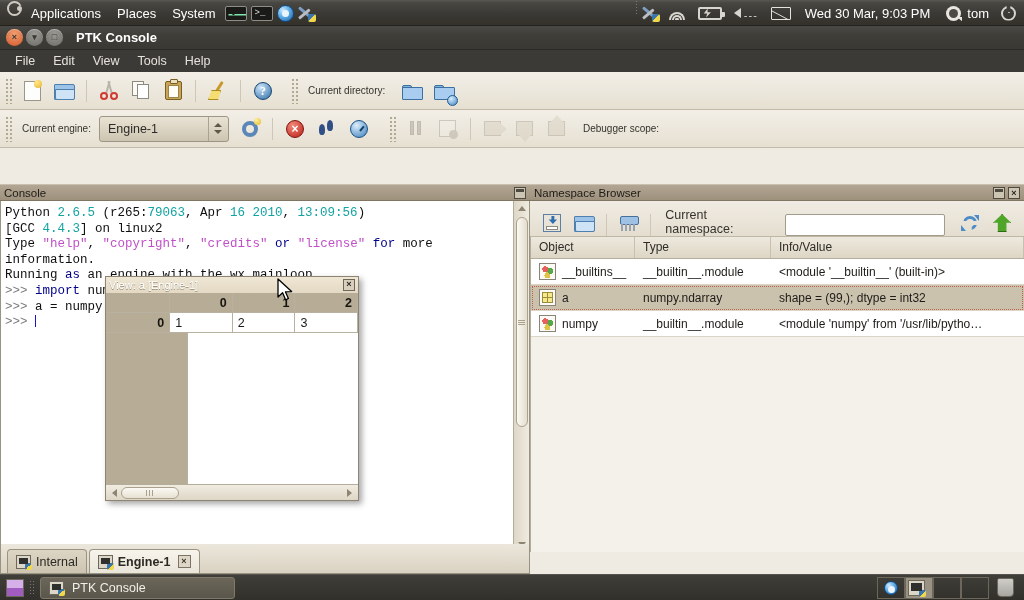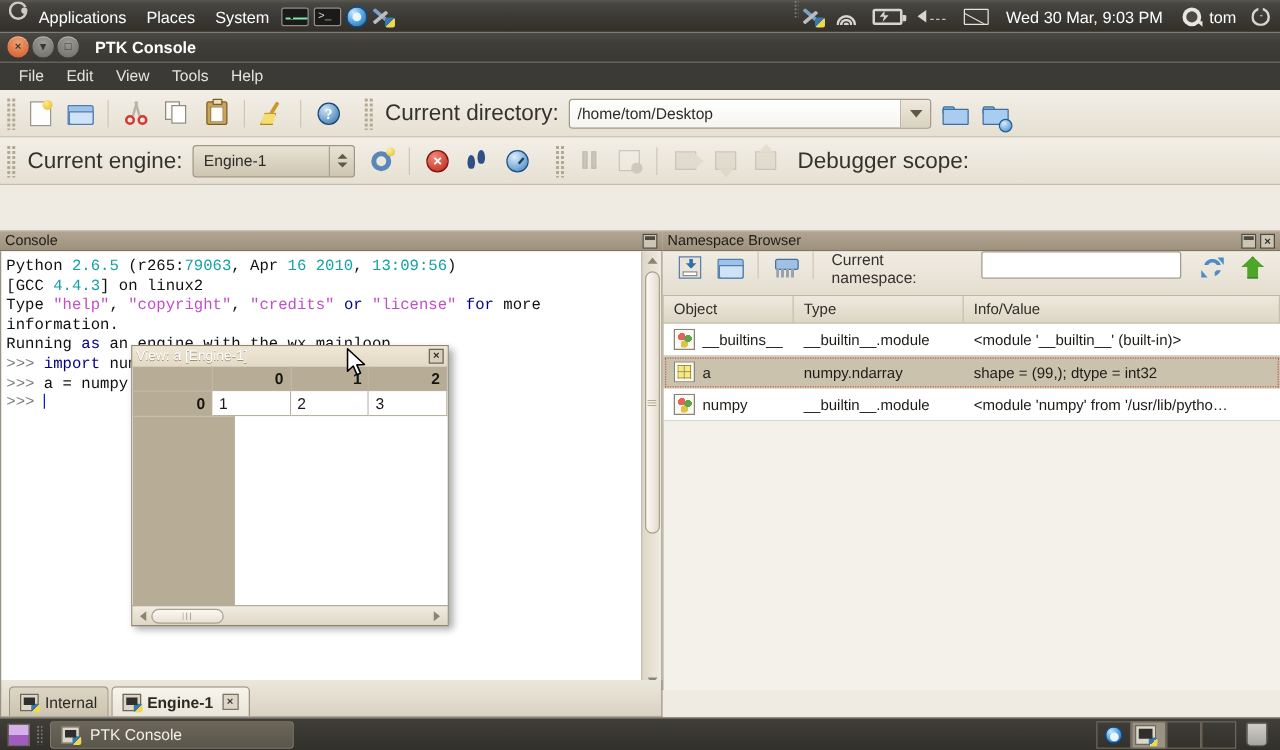--- a/index.html
+++ b/index.html
@@ -88,21 +88,21 @@
      color:#e6e3dd;font-size:12.5px;}
   #menu-bar .mi{padding:2px 9px;cursor:default;}
 
   .toolbar{background:linear-gradient(to bottom,#f3efe7,#e6e0d2); border-bottom:1px solid #c2bbaa;
      display:flex;align-items:center;height:38px;padding:0 2px;}
   .tb-handle{width:8px;height:26px;margin:0 3px;
      background-image:radial-gradient(#b2a993 40%,transparent 41%);background-size:4px 4px;}
   .tb-sep{width:1px;height:22px;background:#cfc7b5;margin:0 6px;}
   .tbtn{width:26px;height:26px;margin:0 3px;display:flex;align-items:center;justify-content:center;
      border-radius:3px;position:relative;}
-  .tb-label{font-size:18px;color:#34322d;margin:0 8px 0 6px;}
+  .tb-label{font-size:10px;color:#34322d;margin:0 8px 0 6px;}
 
   .ic-new{width:17px;height:20px;background:#fdfdfb;border:1px solid #9a968c;position:relative;}
   .ic-new:after{content:"";position:absolute;right:-2px;top:-2px;width:8px;height:8px;border-radius:50%;
      background:radial-gradient(circle at 35% 30%,#ffe98a,#e8b32a);}
   .ic-open{width:20px;height:16px;position:relative;}
   .ic-open:before{content:"";position:absolute;left:0;top:1px;width:19px;height:14px;background:#9dc4e8;
      border:1px solid #4f7fae;border-radius:1px 2px 2px 1px;}
   .ic-open:after{content:"";position:absolute;left:1px;top:6px;width:18px;height:9px;background:#cfe3f6;
      border:1px solid #4f7fae;border-radius:0 0 2px 2px;}
   .ic-cut{width:18px;height:19px;position:relative;}
@@ -197,21 +197,21 @@
   .vscroll .sb-arrow{height:14px;display:flex;align-items:center;justify-content:center;}
   .vs-up{width:0;height:0;border-left:4px solid transparent;border-right:4px solid transparent;border-bottom:5px solid #8d8473;}
   .vs-dn{width:0;height:0;border-left:4px solid transparent;border-right:4px solid transparent;border-top:5px solid #8d8473;}
   .vscroll .thumb{width:12px;border:1px solid #aaa18e;border-radius:6px;
      background:linear-gradient(to right,#fbf9f4,#e4ddcd);display:flex;align-items:center;justify-content:center;}
   .thumb .grips{width:7px;height:5px;
      background-image:linear-gradient(#a9a08d 1px,transparent 1px);background-size:100% 2px;}
 
   #ns-pane{flex:1;}
   #ns-toolbar{height:36px;background:linear-gradient(to bottom,#f1ece3,#e4ded0);
-     border-bottom:1px solid #bfb7a5;display:flex;align-items:flex-start;padding:0 6px;}
+     border-bottom:1px solid #bfb7a5;display:flex;align-items:flex-end;padding:0 6px;}
   .ic-save{width:18px;height:18px;background:#e8e4da;border:1px solid #5b7fa6;position:relative;}
   .ic-save:after{content:"";position:absolute;left:3px;top:1px;width:12px;height:8px;background:#2f6fae;
      clip-path:polygon(38% 0,62% 0,62% 45%,85% 45%,50% 100%,15% 45%,38% 45%);}
   .ic-save i{position:absolute;left:2px;bottom:1px;right:2px;height:4px;background:#ffffff;border:1px solid #8e8a80;}
   .ic-shred{width:19px;height:18px;position:relative;}
   .ic-shred:before{content:"";position:absolute;left:1px;top:2px;width:17px;height:7px;background:#9fc2e4;border:1px solid #456f9c;border-radius:2px;}
   .ic-shred:after{content:"";position:absolute;left:2px;top:10px;width:15px;height:7px;
      background:repeating-linear-gradient(to right,#9aa3ad 0 2px,transparent 2px 4px);}
   .ic-refresh{width:18px;height:18px;position:relative;}
   .ic-refresh i{position:absolute;inset:2px;border:3px solid #4d8cc8;border-radius:50%;
@@ -441,26 +441,20 @@
           <b></b>
         </div>
       </div>
     <div class="tb-sep"></div>
     <div class="tbtn">
         <div class="ic-help">?</div>
       </div>
 
     <div class="tb-handle" style="margin-left:12px"></div>
     <div class="tb-label">Current directory:</div>
-    <div class="combo" style="width:290px">
-      <span>/home/tom/Desktop</span>
-      <div class="arrowbox">
-          <div class="tri-down"></div>
-        </div>
-    </div>
     <div class="tbtn" style="margin-left:6px">
         <div class="ic-folder"></div>
       </div>
     <div class="tbtn ic-folder-go">
         <div class="ic-folder"></div>
         <b></b>
       </div>
   </div>
 
   <div class="toolbar">

